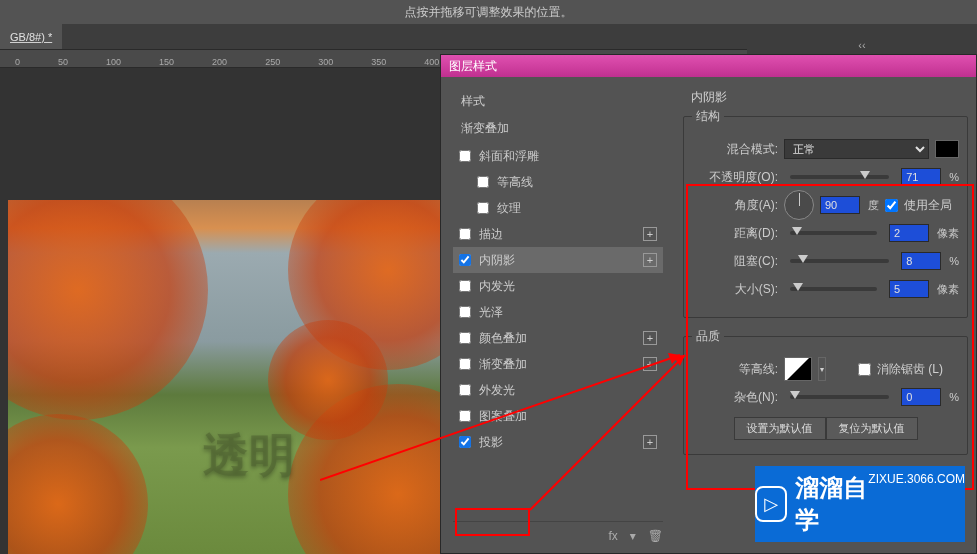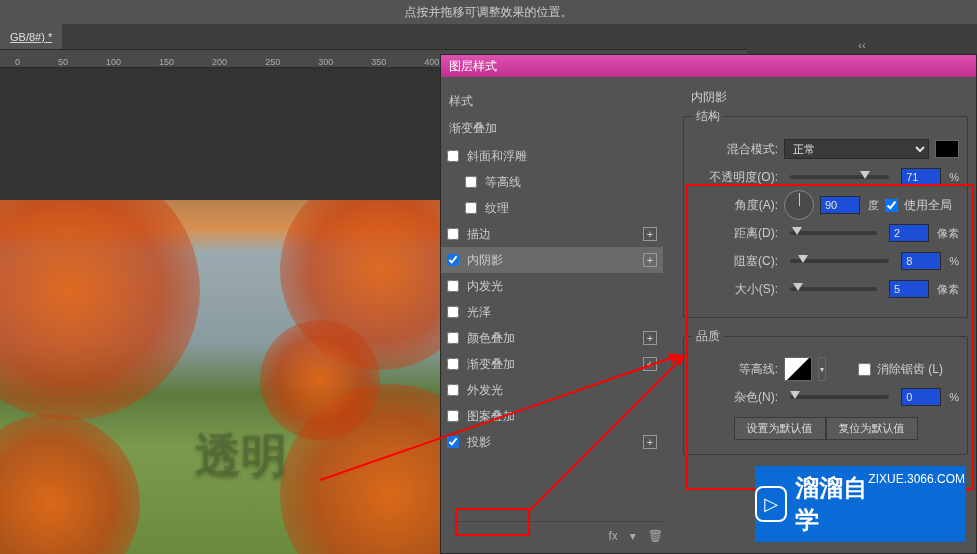--- a/index.html
+++ b/index.html
@@ -52,21 +52,21 @@
     .canvas-area {
       position: absolute;
       left: 0;
       top: 68px;
       width: 440px;
       height: 486px;
       background: #333;
     }
     .image-canvas {
       position: absolute;
-      left: 0;
+      left: 8px;
       top: 132px;
       width: 440px;
       height: 354px;
       background: linear-gradient(180deg, #b88050 0%, #d89050 8%, #9baab0 15%, #8a9ba0 40%, #5d7a3d 55%, #7a9a4d 70%, #6b8a3d 100%);
       overflow: hidden;
     }
     .foliage {
       position: absolute;
       background: radial-gradient(circle, rgba(230,100,20,0.9), rgba(200,60,10,0.7), transparent);
       border-radius: 50%;
@@ -98,21 +98,21 @@
       align-items: center;
       padding: 0 8px;
       font-size: 12px;
     }
     .dialog-body {
       display: flex;
       height: calc(100% - 22px);
     }
     .styles-panel {
       width: 228px;
-      padding: 12px 6px 12px 0;
+      padding: 12px 6px 12px 12px;
     }
     .styles-header {
       padding: 4px 8px;
       color: #ccc;
     }
     .blend-options {
       padding: 6px 8px;
       color: #ccc;
       display: block;
     }

